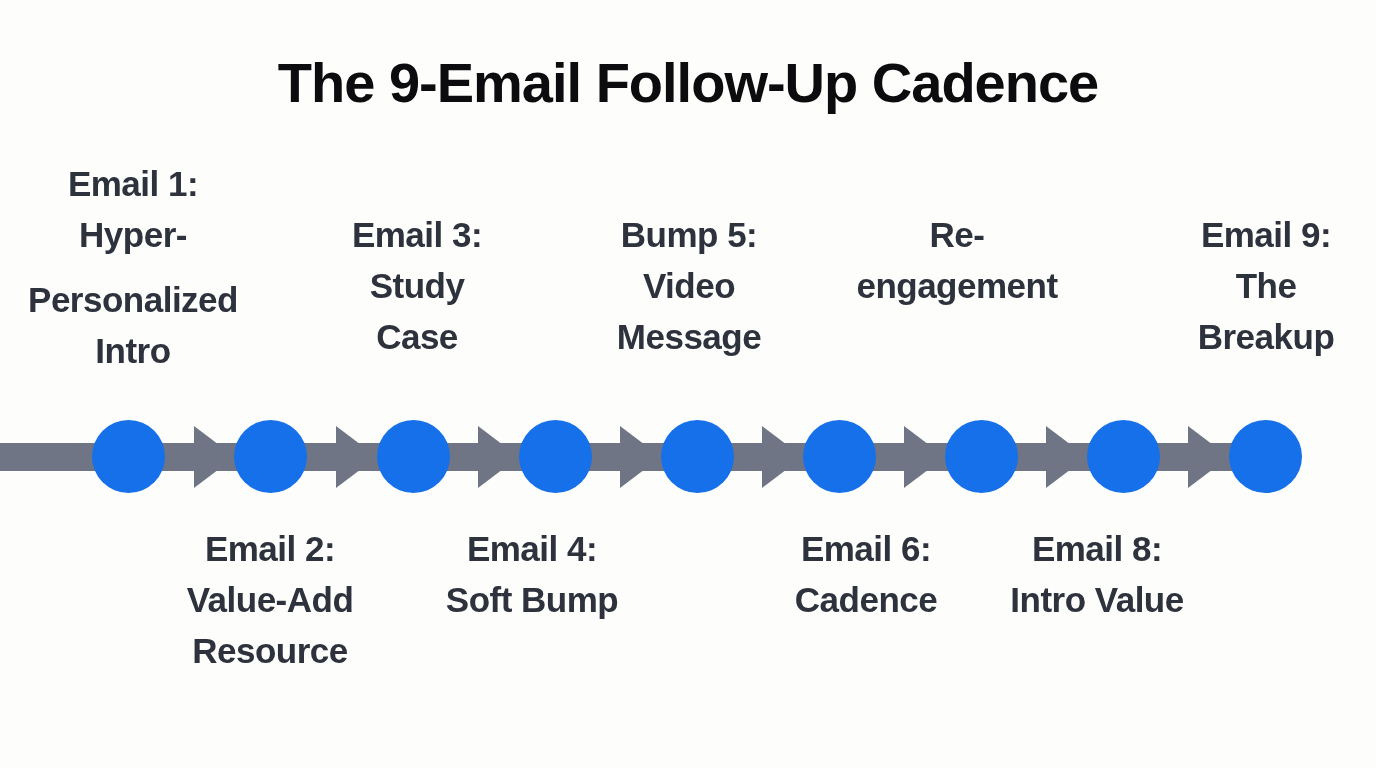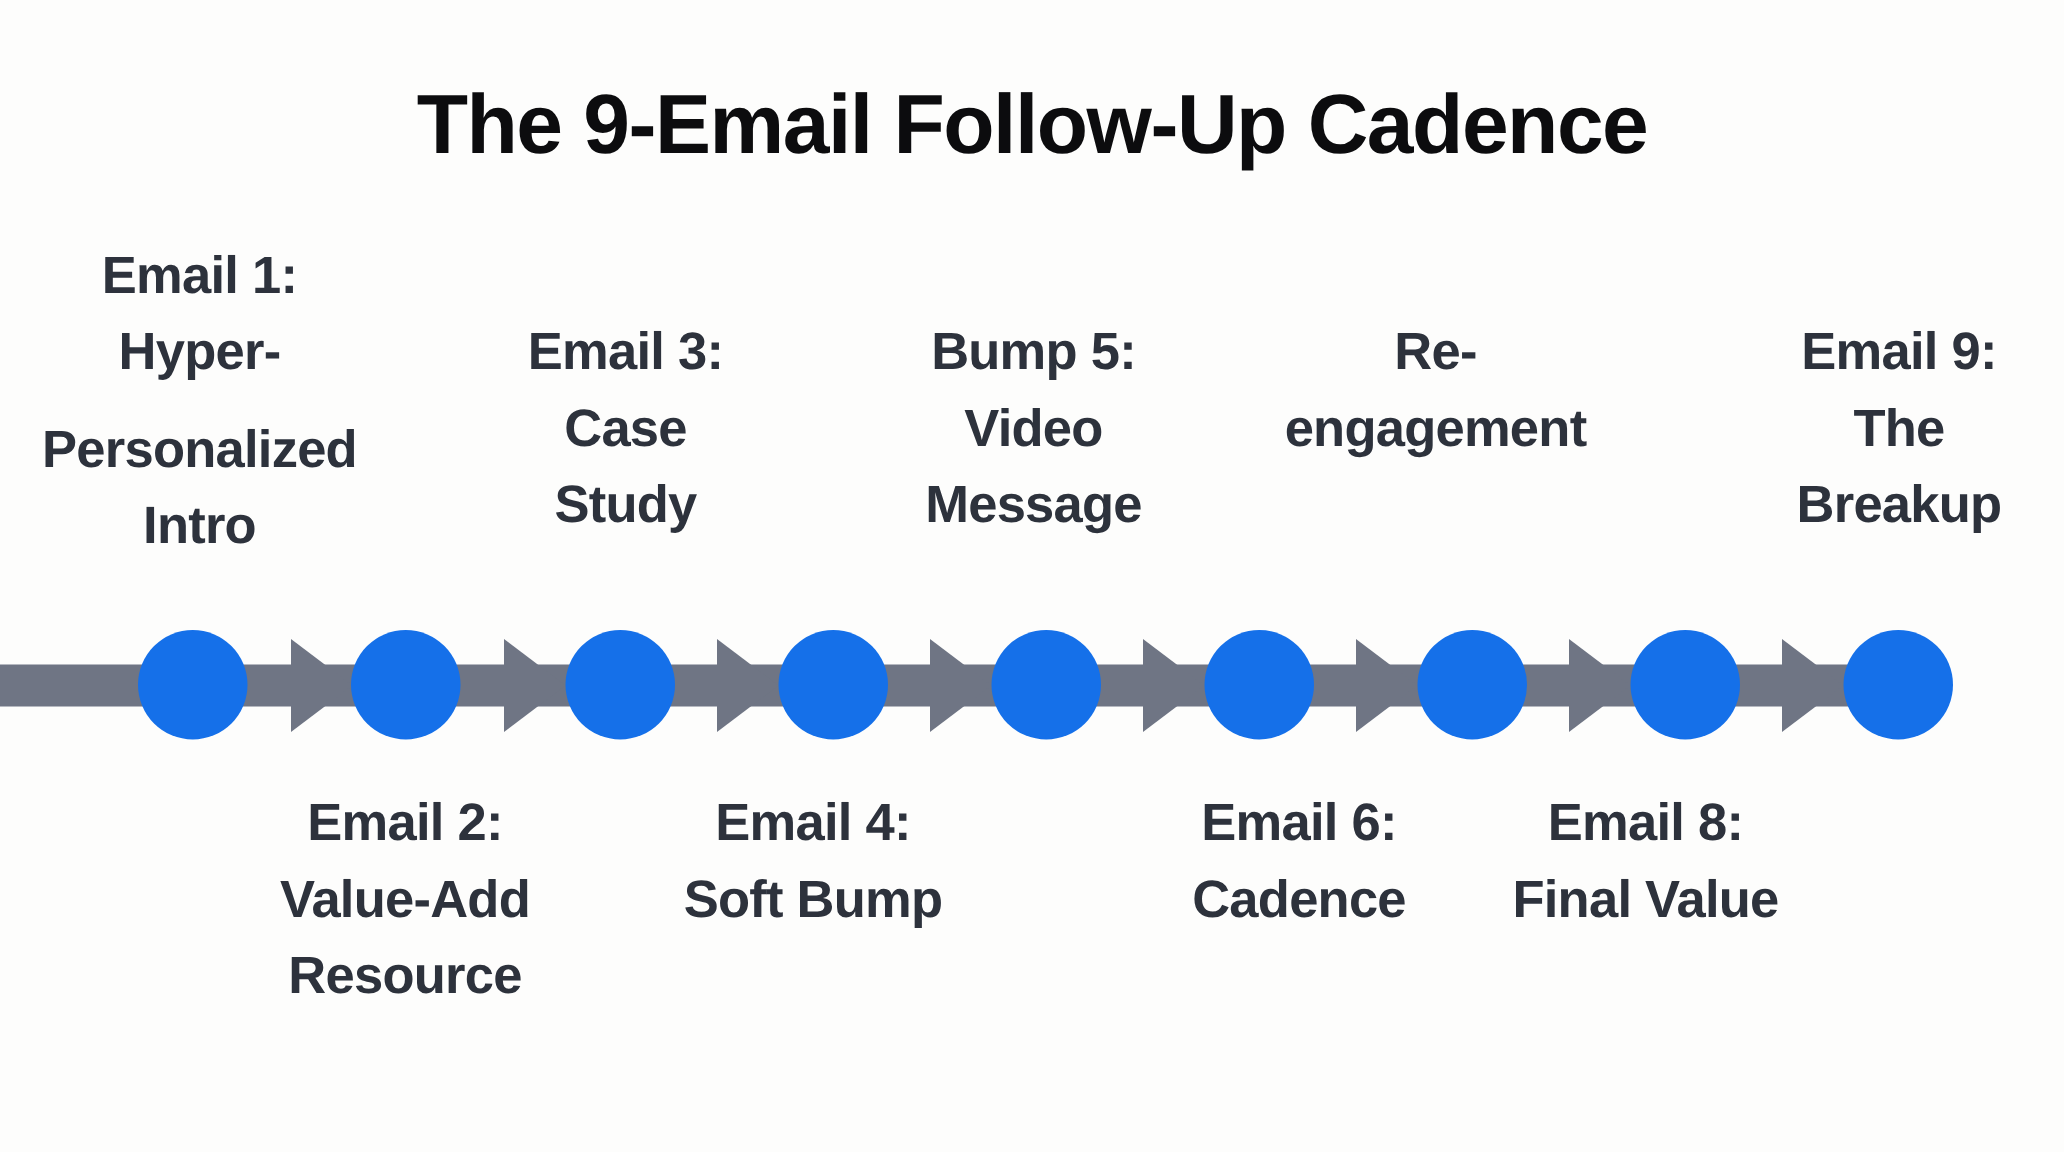--- a/index.html
+++ b/index.html
@@ -65,26 +65,26 @@
       <div class="node" style="left: 234px;"></div>
       <div class="label below" style="left: 120px; top: 523px;">
         <div>Email 2:</div>
         <div>Value-Add</div>
         <div>Resource</div>
       </div>
       <div class="arrowhead" style="left: 336px;"></div>
       <div class="node" style="left: 376.5px;"></div>
       <div class="label above" style="left: 267px; top: 209px;">
         <div>Email 3:</div>
+        <div>Study</div>
         <div>Case</div>
-        <div>Study</div>
       </div>
       <div class="arrowhead" style="left: 478px;"></div>
       <div class="node" style="left: 518.5px;"></div>
-      <div class="label below" style="left: 392px; top: 523px;">
+      <div class="label below" style="left: 382px; top: 523px;">
         <div>Email 4:</div>
         <div>Soft Bump</div>
       </div>
       <div class="arrowhead" style="left: 620px;"></div>
       <div class="node" style="left: 660.5px;"></div>
       <div class="label above" style="left: 539px; top: 209px;">
         <div>Bump 5:</div>
         <div>Video</div>
         <div>Message</div>
       </div>
@@ -97,21 +97,21 @@
       <div class="arrowhead" style="left: 904px;"></div>
       <div class="node" style="left: 944.5px;"></div>
       <div class="label above" style="left: 807px; top: 209px;">
         <div>Re-</div>
         <div>engagement</div>
       </div>
       <div class="arrowhead" style="left: 1046px;"></div>
       <div class="node" style="left: 1086.5px;"></div>
       <div class="label below" style="left: 947px; top: 523px;">
         <div>Email 8:</div>
-        <div>Final Value</div>
+        <div>Intro Value</div>
       </div>
       <div class="arrowhead" style="left: 1188px;"></div>
       <div class="node" style="left: 1228.5px;"></div>
       <div class="label above" style="left: 1116px; top: 209px;">
         <div>Email 9:</div>
         <div>The</div>
         <div>Breakup</div>
       </div>
     </div>
 </div>

